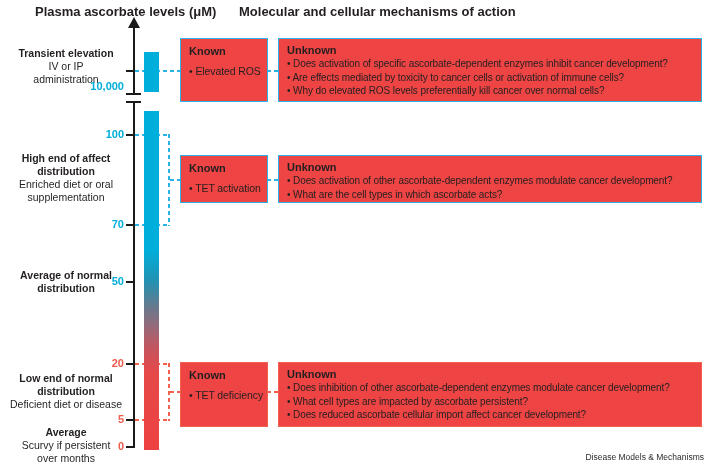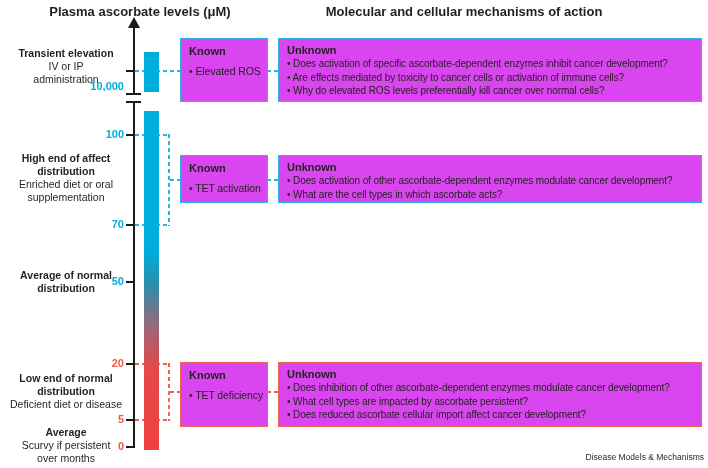--- a/index.html
+++ b/index.html
@@ -1,18 +1,18 @@
 <!DOCTYPE html>
 <html><head>
 <meta charset="utf-8">
 <style>
   html,body{margin:0;padding:0;background:#fff;}
   .fig{position:relative;width:708px;height:468px;background:#fff;overflow:hidden;
        font-family:"Liberation Sans",sans-serif;color:#231f20;}
-  .fig-title{position:absolute;font-size:13px;font-weight:bold;text-align:center;z-index:3;}
+  .fig-title{position:absolute;font-size:13px;font-weight:bold;text-align:left;z-index:3;}
   
   .axis-seg{position:absolute;left:133px;width:2px;background:#1a1a1a;z-index:4;}
   .axis-cap{position:absolute;left:126px;width:15px;height:2px;background:#1a1a1a;z-index:4;}
   .arrow-up{position:absolute;left:128px;top:17px;width:0;height:0;z-index:4;
             border-left:6px solid transparent;border-right:6px solid transparent;
             border-bottom:11px solid #1a1a1a;}
   .tick{position:absolute;left:126px;width:9px;height:2px;background:#1a1a1a;z-index:4;}
   .tick-label{position:absolute;left:72px;width:52px;text-align:right;font-size:11px;
               font-weight:bold;line-height:13px;z-index:4;}
   .tick-label.cyan{color:#00aedb;}
@@ -24,41 +24,41 @@
     background:linear-gradient(180deg,#00aedb 0%,#00aedb 41%,#2292b2 50%,#68798c 58%,
                #9a6878 64%,#c4555e 70%,#e54948 77%,#ee4141 100%);}
   
   .dash-h{position:absolute;height:2px;z-index:1;}
   .dash-v{position:absolute;width:2px;z-index:1;}
   .dash-h.cyan{background:repeating-linear-gradient(90deg,#29b3e6 0 4px,transparent 4px 7px);}
   .dash-h.red{background:repeating-linear-gradient(90deg,#f2614e 0 4px,transparent 4px 7px);}
   .dash-v.cyan{background:repeating-linear-gradient(180deg,#29b3e6 0 4px,transparent 4px 7px);}
   .dash-v.red{background:repeating-linear-gradient(180deg,#f2614e 0 4px,transparent 4px 7px);}
   
-  .box{position:absolute;box-sizing:border-box;background:#d946ef;border:1.5px solid;z-index:2;}
+  .box{position:absolute;box-sizing:border-box;background:#ef4444;border:1.5px solid;z-index:2;}
   .box.cyan{border-color:#29b3e6;}
   .box.red{border-color:#f2614e;}
   .box-title{font-size:11px;font-weight:bold;line-height:14px;}
   .box-item{font-size:10px;line-height:13.5px;white-space:nowrap;letter-spacing:-0.1px;}
   .known{padding:5px 8px;}
   .known .box-item{margin-top:7px;font-size:10.5px;text-align:center;}
   .unknown{padding:4px 8px;}
   
   .llabel{position:absolute;left:0;width:132px;text-align:center;font-size:10.5px;
           line-height:13px;z-index:3;}
   .llabel .bold{font-weight:bold;}
   .journal{position:absolute;top:452px;right:4px;font-size:8.5px;color:#2b2b2b;z-index:3;}
 </style>
 </head>
 <body>
 
 <div class="fig">
 
   <div class="fig-title" style="left:35px;top:4px;width:210px;">Plasma ascorbate levels (μM)</div>
-  <div class="fig-title" style="left:254px;top:4px;width:420px;">Molecular and cellular mechanisms of action</div>
+  <div class="fig-title" style="left:239px;top:4px;width:420px;">Molecular and cellular mechanisms of action</div>
 
   <div class="arrow-up"></div>
   <div class="axis-seg" style="top:26px;height:68px;"></div>
   <div class="axis-cap" style="top:93px;"></div>
   <div class="axis-cap" style="top:101px;"></div>
   <div class="axis-seg" style="top:101px;height:347px;"></div>
 
   <div class="tick" style="top:70px;"></div>
   <div class="tick" style="top:134px;"></div>
   <div class="tick" style="top:224px;"></div>

